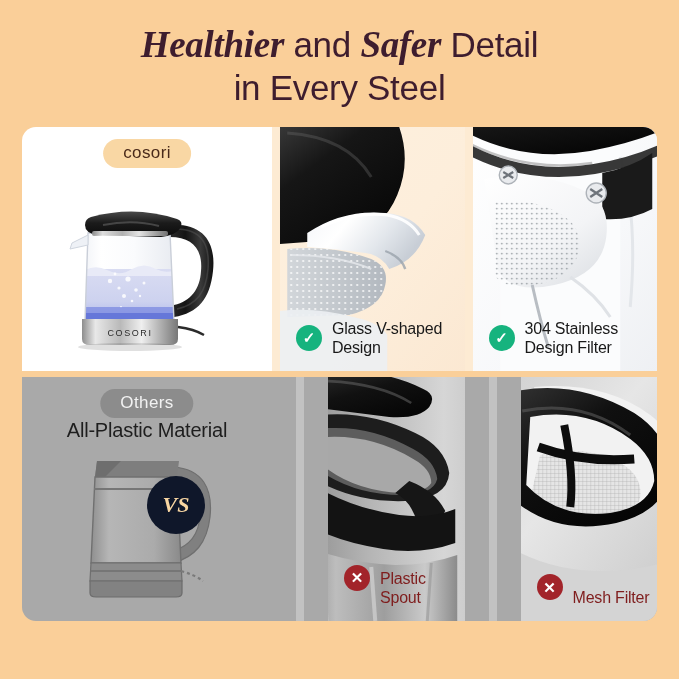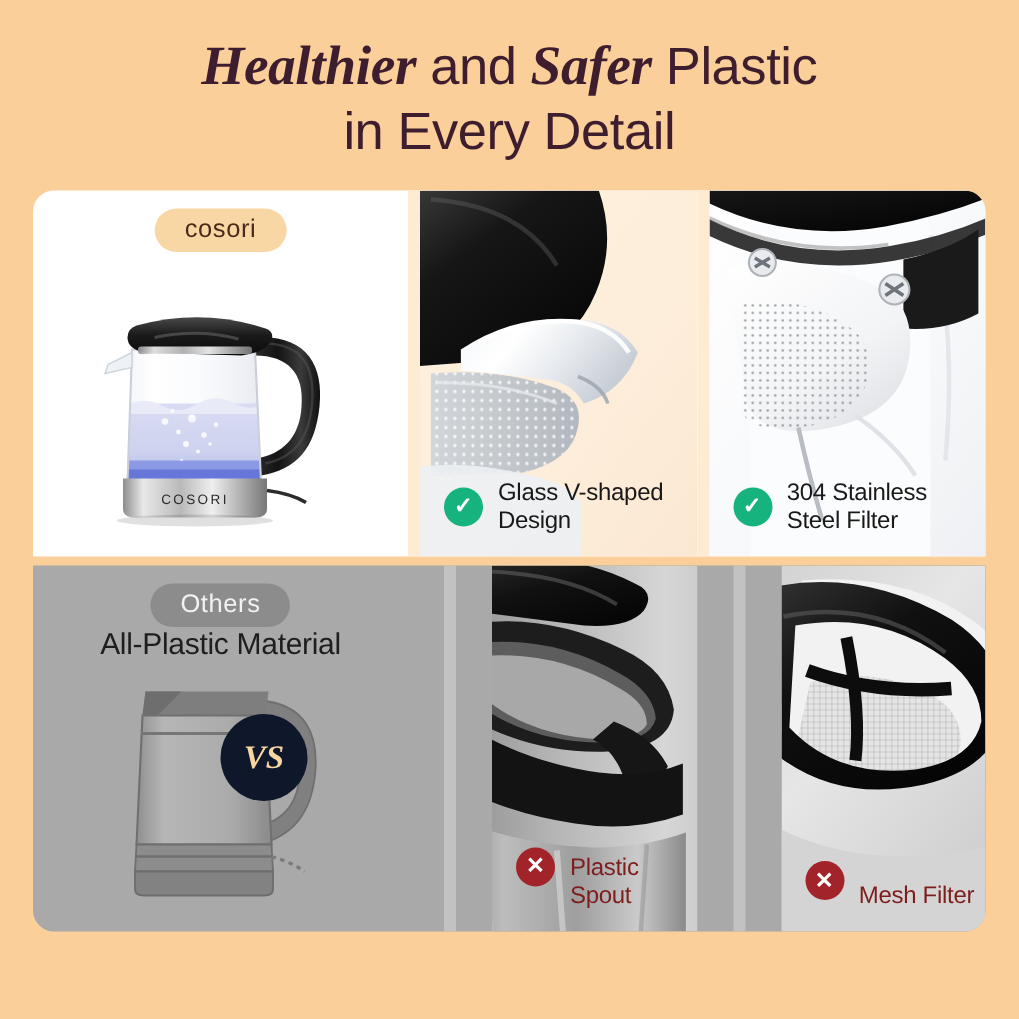--- a/index.html
+++ b/index.html
@@ -191,23 +191,23 @@
     height: 150px;
   }
 
   .photo-svg { display: block; width: 100%; height: 100%; }
 </style>
 </head>
 <body>
 
 <div id="title-block">
   <div class="title-line">
-    <span class="title-em">Healthier</span><span> and </span><span class="title-em">Safer</span><span> Plastic</span>
+    <span class="title-em">Healthier</span><span> and </span><span class="title-em">Safer</span><span> Detail</span>
   </div>
-  <div class="title-line">in Every Detail</div>
+  <div class="title-line">in Every Steel</div>
 </div>
 
 <div id="board">
 
   <div class="row" id="row-cosori">
 
     <div class="cell cell-product">
       <div class="badge" id="badge-cosori">cosori</div>
 
       <div id="kettle-glass">
@@ -403,21 +403,21 @@
 
           <path d="M62 158 q8 36 16 62" fill="none" stroke="#b8bdc3" stroke-width="3"></path>
           <path d="M100 150 q26 18 40 40" fill="none" stroke="#dfe2e6" stroke-width="3"></path>
         </svg>
       </div>
 
       <div class="feature-tag">
         <span class="tag-icon ok">✓</span>
         <span class="tag-text">
           <span>304 Stainless</span><br>
-          <span>Steel Filter</span>
+          <span>Design Filter</span>
         </span>
       </div>
     </div>
   </div>
 
   <div class="row" id="row-others">
 
     <div class="cell cell-product">
       <div class="badge" id="badge-others">Others</div>
       <div class="material-label">All-Plastic Material</div>

